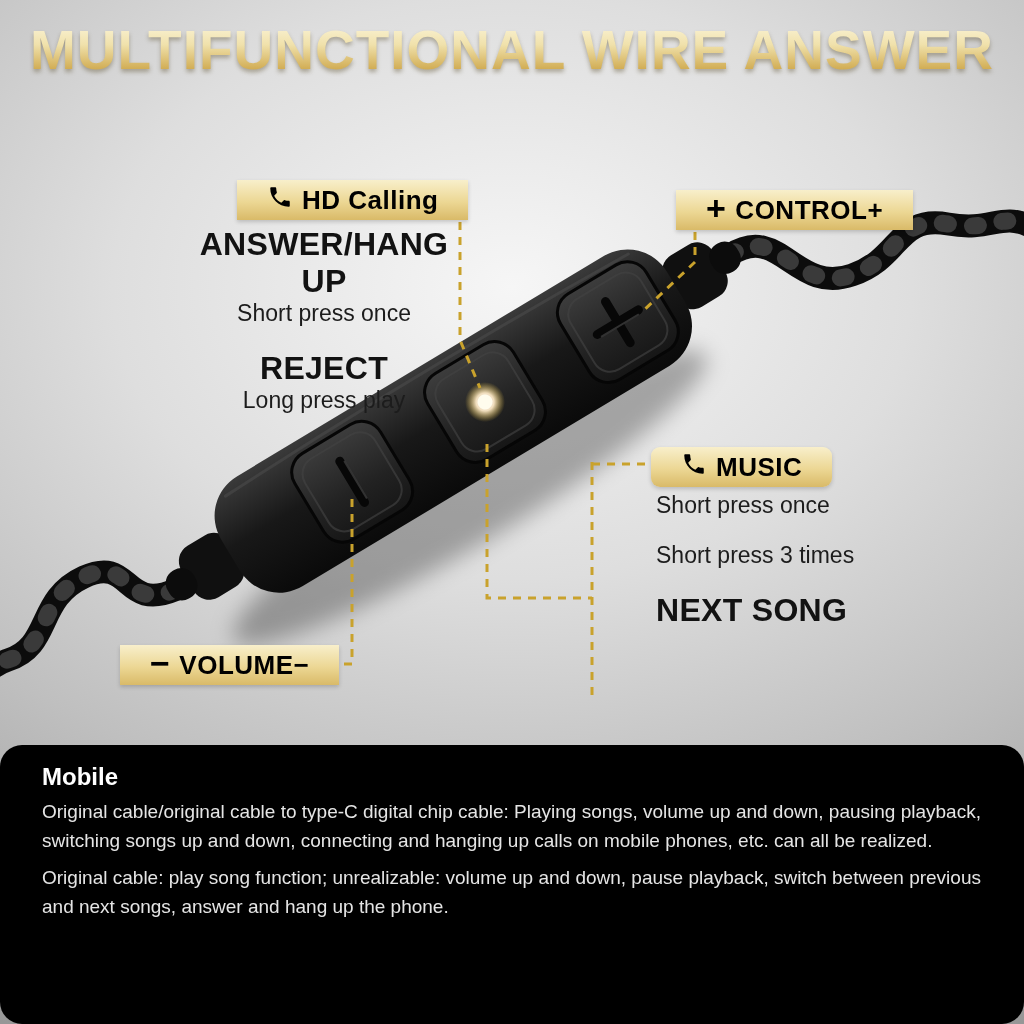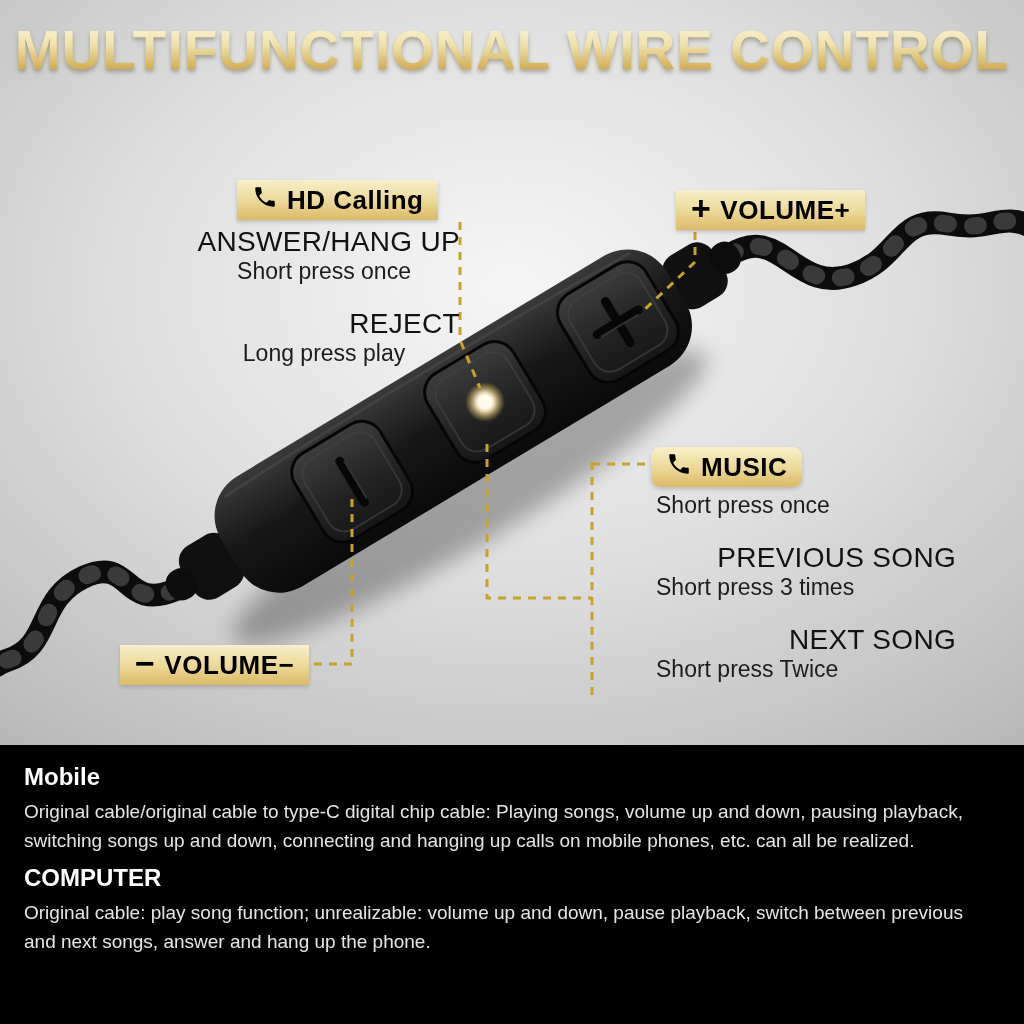--- a/index.html
+++ b/index.html
@@ -17,41 +17,41 @@
     filter:drop-shadow(0 3px 2px rgba(70,55,15,.35));
   }
   .title .grad{
     display:block;
     background:linear-gradient(180deg,#fcf6dd 0%,#f0e1ab 40%,#cfa94e 82%,#b8923a 100%);
     -webkit-background-clip:text;background-clip:text;color:transparent;
   }
   
   .badge{
     position:absolute;display:flex;align-items:center;gap:9px;
-    height:40px;padding:0 15px;
+    height:40px;padding:0 30px;
     background:linear-gradient(180deg,#f8efcb 0%,#ecd794 55%,#d9ba68 100%);
     color:#000;font-weight:bold;font-size:26px;letter-spacing:.5px;
     box-shadow:0 2px 4px rgba(0,0,0,.18);
   }
   .badge .glyph{font-size:34px;font-weight:bold;line-height:1;transform:translateY(-2px);}
   .badge-hd{left:237px;top:180px;}
   .badge-volplus{left:676px;top:190px;}
   .badge-music{left:651px;top:447px;border-radius:9px;}
   .badge-volminus{left:120px;top:645px;}
   
   .callouts{position:absolute;color:#141414;}
   .hd-items{left:188px;top:226px;width:272px;text-align:center;}
   .music-items{left:656px;top:492px;width:300px;text-align:left;}
   .callout-group{margin-bottom:23px;}
-  .item-title{font-size:28px;font-weight:normal;color:#121212;letter-spacing:.3px;text-align:right;}
+  .item-title{font-size:32px;font-weight:bold;color:#121212;letter-spacing:.3px;}
   .item-desc{font-size:23px;color:#1c1c1c;margin-top:0;}
   
   .panel{
     position:absolute;left:0;top:745px;width:1024px;height:279px;
-    background:#000;color:#fff;box-sizing:border-box;padding:12px 42px 0 24px;
+    background:#000;color:#fff;box-sizing:border-box;padding:12px 42px 0 42px;border-radius:22px;
   }
   .panel-heading{font-size:24px;font-weight:bold;margin:6px 0 7px 0;}
   .panel p{font-size:19px;line-height:1.5;margin:0 0 9px 0;font-weight:normal;color:#e5e5e5;}
 </style>
 </head>
 <body>
 
 <div class="stage">
 
   <svg class="scene" viewBox="0 0 1024 1024">
@@ -123,21 +123,21 @@
       <path d="M 460 222 L 460 340 L 480 388"></path>
       <path d="M 695 232 L 695 262 L 642 312"></path>
       <path d="M 314 664 L 352 664 L 352 494"></path>
       <path d="M 592 464 L 648 464"></path>
       <path d="M 592 462 L 592 700"></path>
       <path d="M 487 444 L 487 598 L 592 598"></path>
     </g>
   </svg>
 
   <h1 class="title">
-    <span class="grad">MULTIFUNCTIONAL WIRE CONTROL</span>
+    <span class="grad">MULTIFUNCTIONAL WIRE ANSWER</span>
   </h1>
 
   <div class="badge badge-hd">
     <span>
       <svg width="26" height="26" viewBox="0 0 24 24">
           <path fill="#000" d="M6.62 10.79c1.44 2.83 3.76 5.14 6.59 6.59l2.2-2.21c.27-.27.67-.36 1.02-.24 1.12.37 2.33.57 3.57.57.55 0 1 .45 1 1V20c0 .55-.45 1-1 1-9.39 0-17-7.61-17-17 0-.55.45-1 1-1h3.5c.55 0 1 .45 1 1 0 1.25.2 2.45.57 3.57.11.35.03.74-.25 1.02l-2.2 2.2z"></path>
         </svg>
     </span>
     <span>HD Calling</span>
   </div>
@@ -147,50 +147,47 @@
       <div class="item-desc">Short press once</div>
     </div>
     <div class="callout-group">
       <div class="item-title">REJECT</div>
       <div class="item-desc">Long press play</div>
     </div>
   </div>
 
   <div class="badge badge-volplus">
     <span class="glyph">+</span>
-    <span>VOLUME+</span>
+    <span>CONTROL+</span>
   </div>
 
   <div class="badge badge-music">
     <span>
       <svg width="26" height="26" viewBox="0 0 24 24">
           <path fill="#000" d="M6.62 10.79c1.44 2.83 3.76 5.14 6.59 6.59l2.2-2.21c.27-.27.67-.36 1.02-.24 1.12.37 2.33.57 3.57.57.55 0 1 .45 1 1V20c0 .55-.45 1-1 1-9.39 0-17-7.61-17-17 0-.55.45-1 1-1h3.5c.55 0 1 .45 1 1 0 1.25.2 2.45.57 3.57.11.35.03.74-.25 1.02l-2.2 2.2z"></path>
         </svg>
     </span>
     <span>MUSIC</span>
   </div>
   <div class="callouts music-items">
     <div class="callout-group">
       <div class="item-desc">Short press once</div>
     </div>
     <div class="callout-group">
-      <div class="item-title">PREVIOUS SONG</div>
       <div class="item-desc">Short press 3 times</div>
     </div>
     <div class="callout-group">
       <div class="item-title">NEXT SONG</div>
-      <div class="item-desc">Short press Twice</div>
     </div>
   </div>
 
   <div class="badge badge-volminus">
     <span class="glyph">−</span>
     <span>VOLUME−</span>
   </div>
 
   <div class="panel">
     <div class="panel-heading">Mobile</div>
     <p>Original cable/original cable to type-C digital chip cable: Playing songs, volume up and down, pausing playback, switching songs up and down, connecting and hanging up calls on mobile phones, etc. can all be realized.</p>
-    <div class="panel-heading">COMPUTER</div>
     <p>Original cable: play song function; unrealizable: volume up and down, pause playback, switch between previous and next songs, answer and hang up the phone.</p>
   </div>
 
 </div>
 
 </body></html>

